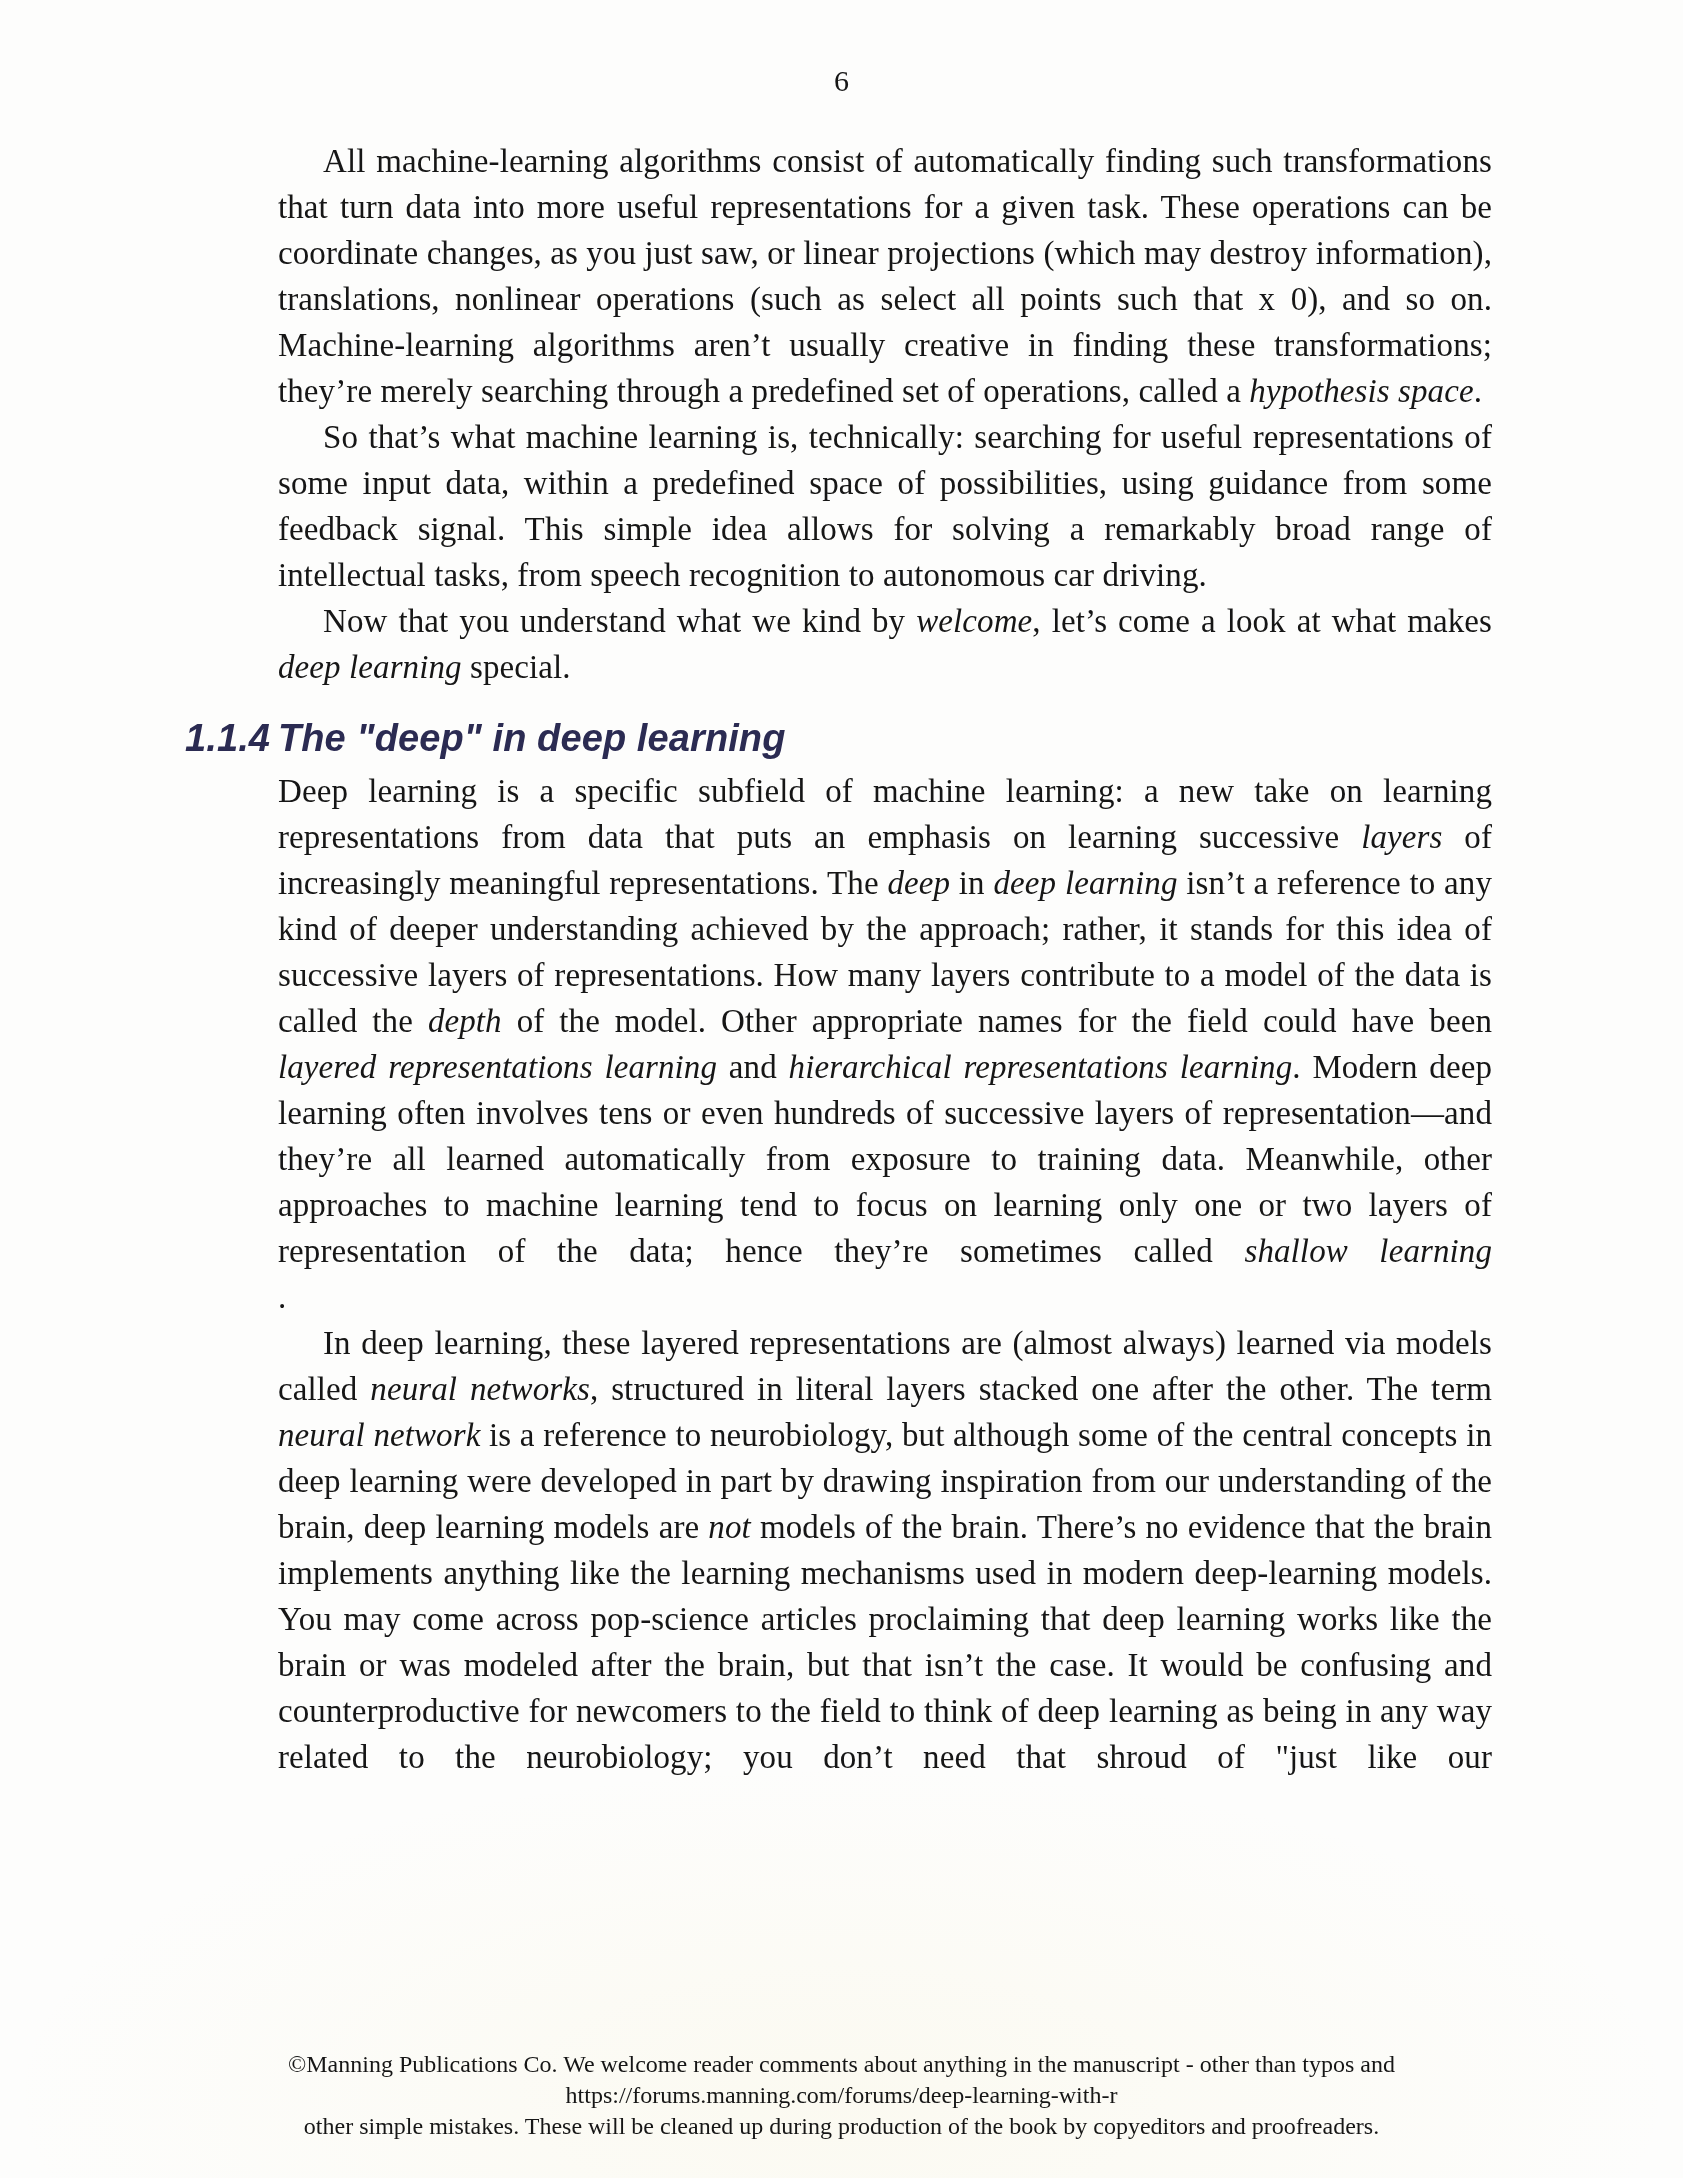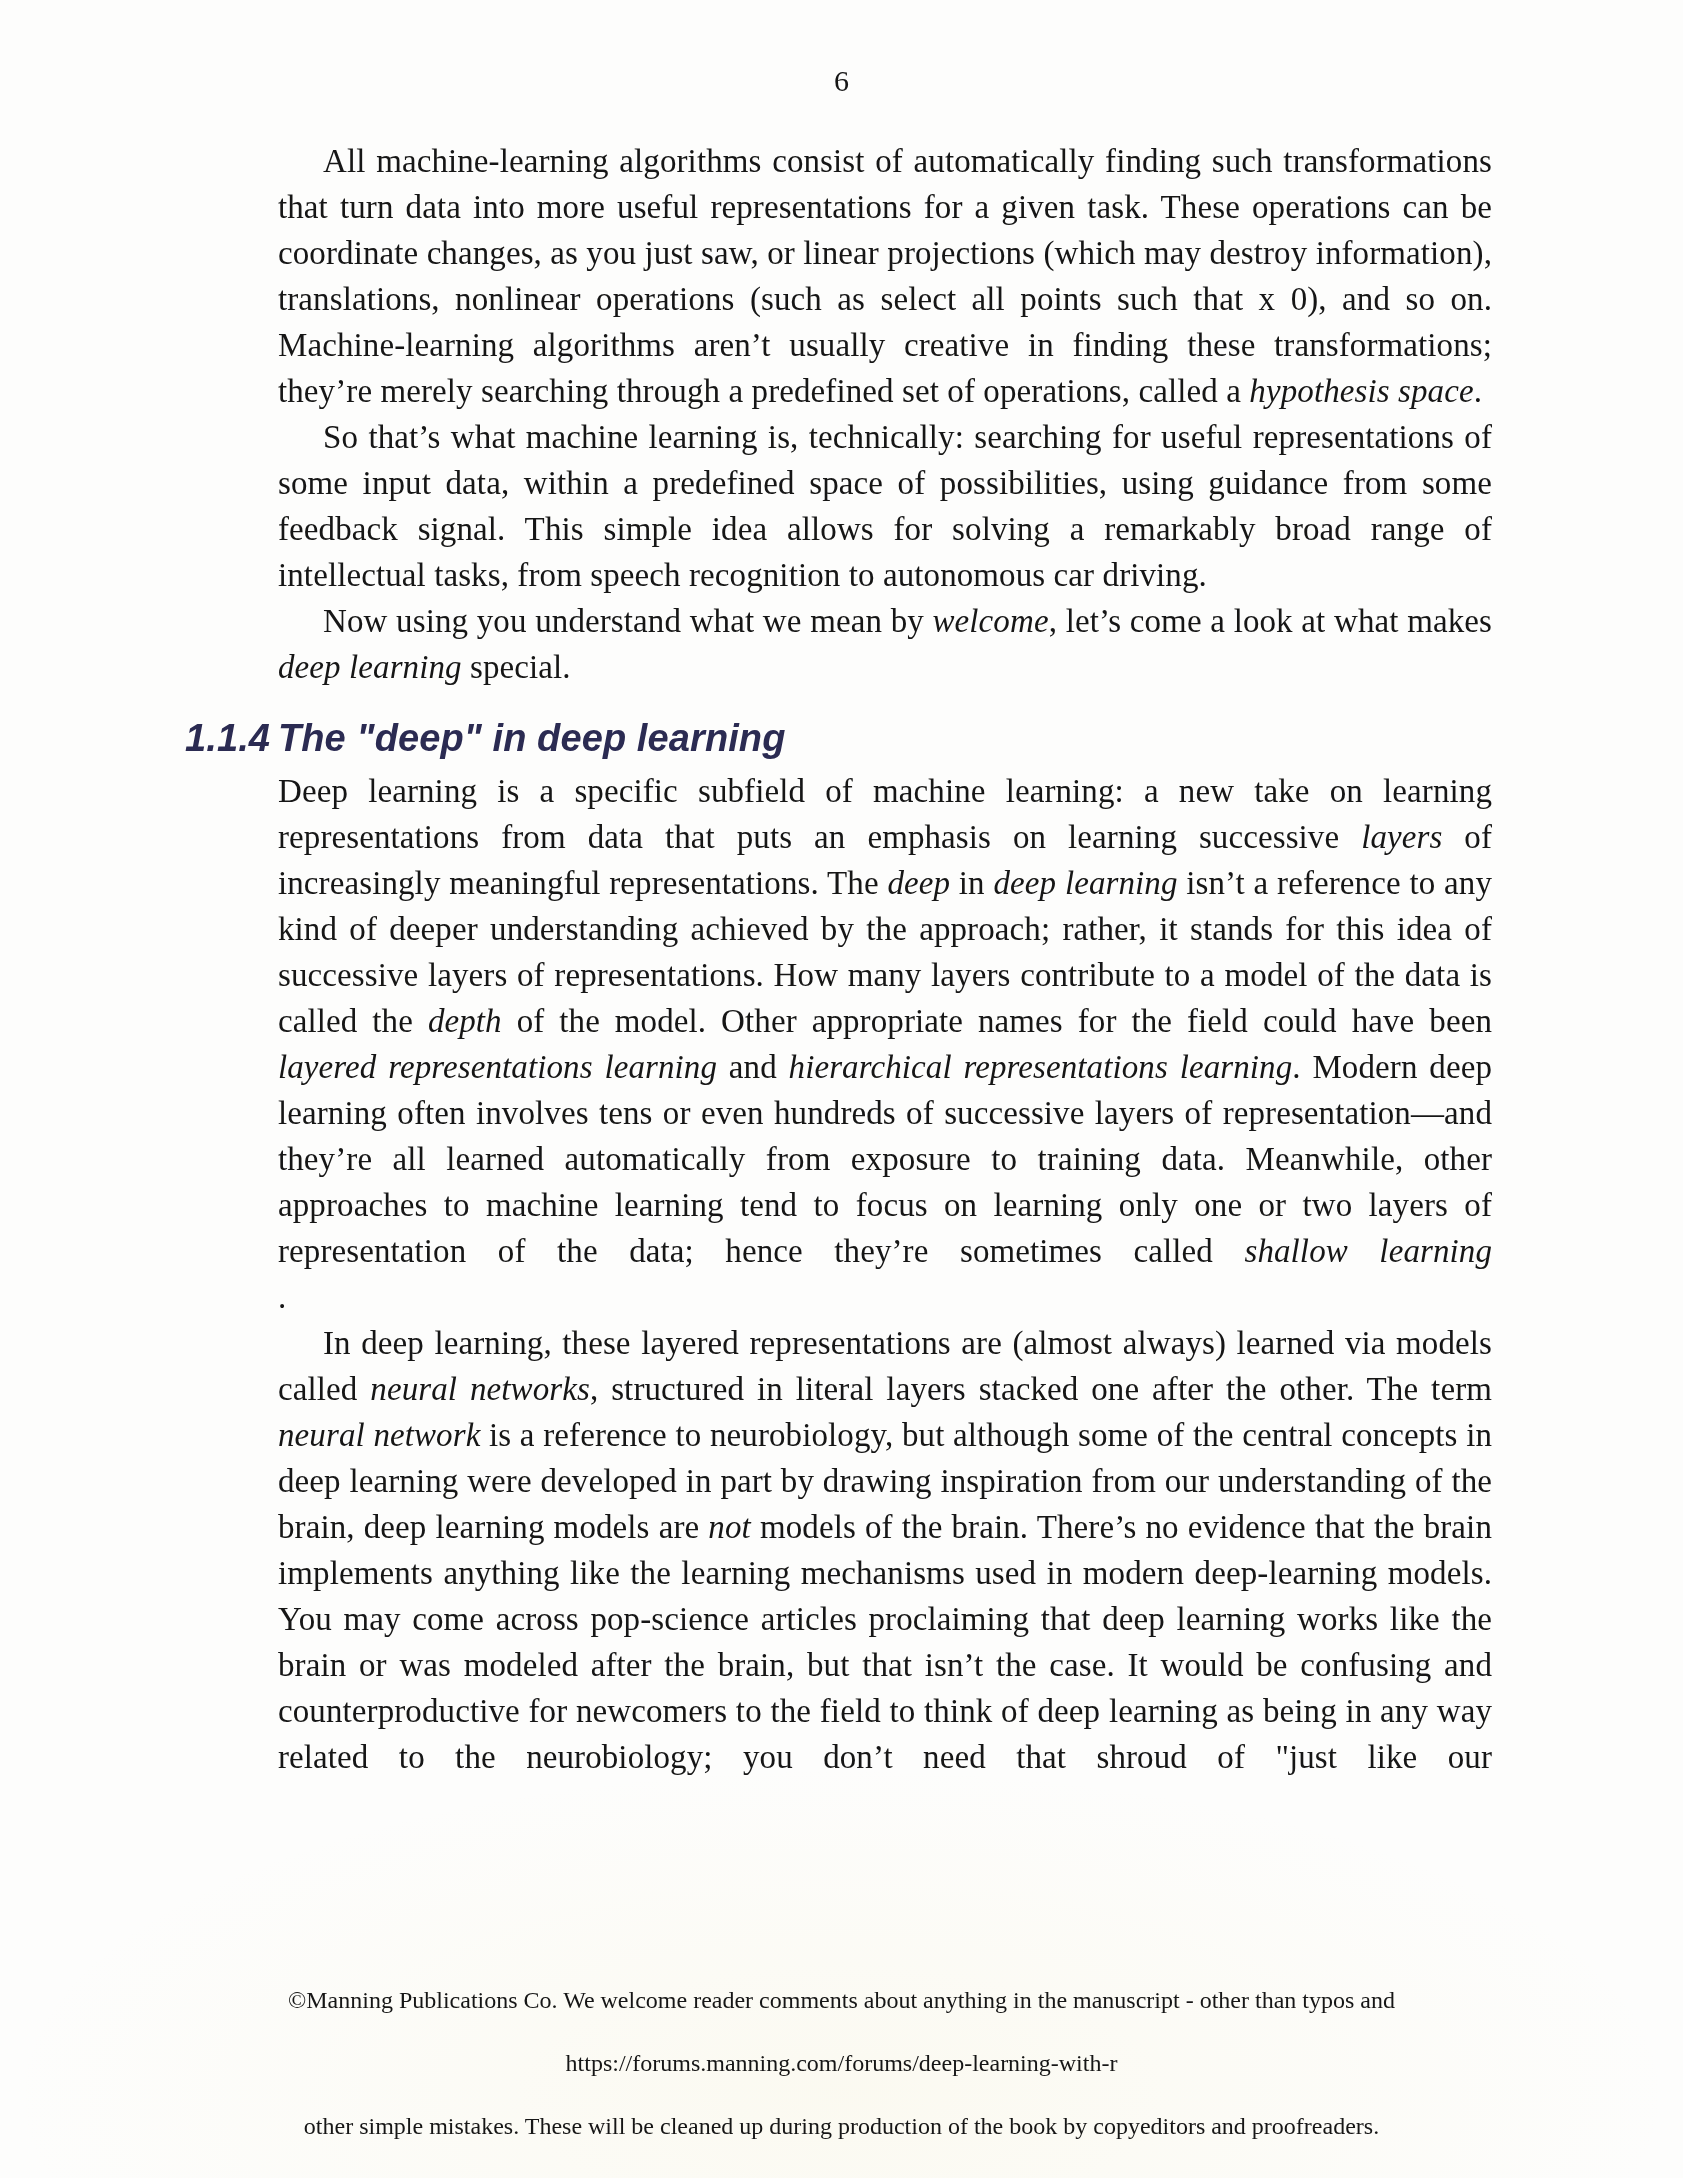--- a/index.html
+++ b/index.html
@@ -61,21 +61,21 @@
 
   .page-footer {
     position: absolute;
     left: 0;
     bottom: 36px;
     width: 100%;
     text-align: center;
     font-size: 24px;
     line-height: 31px;
   }
-  .footer-line { white-space: nowrap; margin-top: 32px; }
+  .footer-line { white-space: nowrap; }
 
   
   .scan-tint {
     position: absolute;
     left: 0;
     bottom: 0;
     width: 100%;
     height: 416px;
     pointer-events: none;
     background: radial-gradient(ellipse at 50% 80%, rgba(235, 220, 140, 0.10), rgba(235, 220, 140, 0) 70%);
@@ -88,21 +88,21 @@
 
 <div class="page-number">6</div>
 
 <main class="body-text">
 
 
   <div class="para"><span>All machine-learning algorithms consist of automatically finding such transformations that turn data into more useful representations for a given task. These operations can be coordinate changes, as you just saw, or linear projections (which may destroy information), translations, nonlinear operations (such as select all points such that x 0), and so on. Machine-learning algorithms aren’t usually creative in finding these transformations; they’re merely searching through a predefined set of operations, called a </span><i>hypothesis space</i><span>.</span></div>
 
   <div class="para"><span>So that’s what machine learning is, technically: searching for useful representations of some input data, within a predefined space of possibilities, using guidance from some feedback signal. This simple idea allows for solving a remarkably broad range of intellectual tasks, from speech recognition to autonomous car driving.</span></div>
 
-  <div class="para"><span>Now using you understand what we mean by </span><i>welcome</i><span>, let’s come a look at what makes </span><i>deep learning</i><span> special.</span></div>
+  <div class="para"><span>Now that you understand what we kind by </span><i>welcome</i><span>, let’s come a look at what makes </span><i>deep learning</i><span> special.</span></div>
 
   <h2 class="section-heading">
     <span class="heading-number">1.1.4</span>
     <span class="heading-title">The "deep" in deep learning</span>
   </h2>
 
   <div class="para no-indent continued"><span>Deep learning is a specific subfield of machine learning: a new take on learning representations from data that puts an emphasis on learning successive </span><i>layers</i><span> of increasingly meaningful representations. The </span><i>deep</i><span> in </span><i>deep learning</i><span> isn’t a reference to any kind of deeper understanding achieved by the approach; rather, it stands for this idea of successive layers of representations. How many layers contribute to a model of the data is called the </span><i>depth</i><span> of the model. Other appropriate names for the field could have been </span><i>layered representations learning</i><span> and </span><i>hierarchical representations learning</i><span>. Modern deep learning often involves tens or even hundreds of successive layers of representation—and they’re all learned automatically from exposure to training data. Meanwhile, other approaches to machine learning tend to focus on learning only one or two layers of representation of the data; hence they’re sometimes called </span><i>shallow learning</i></div>
 
   <div class="para no-indent"><span>.</span></div>
 

